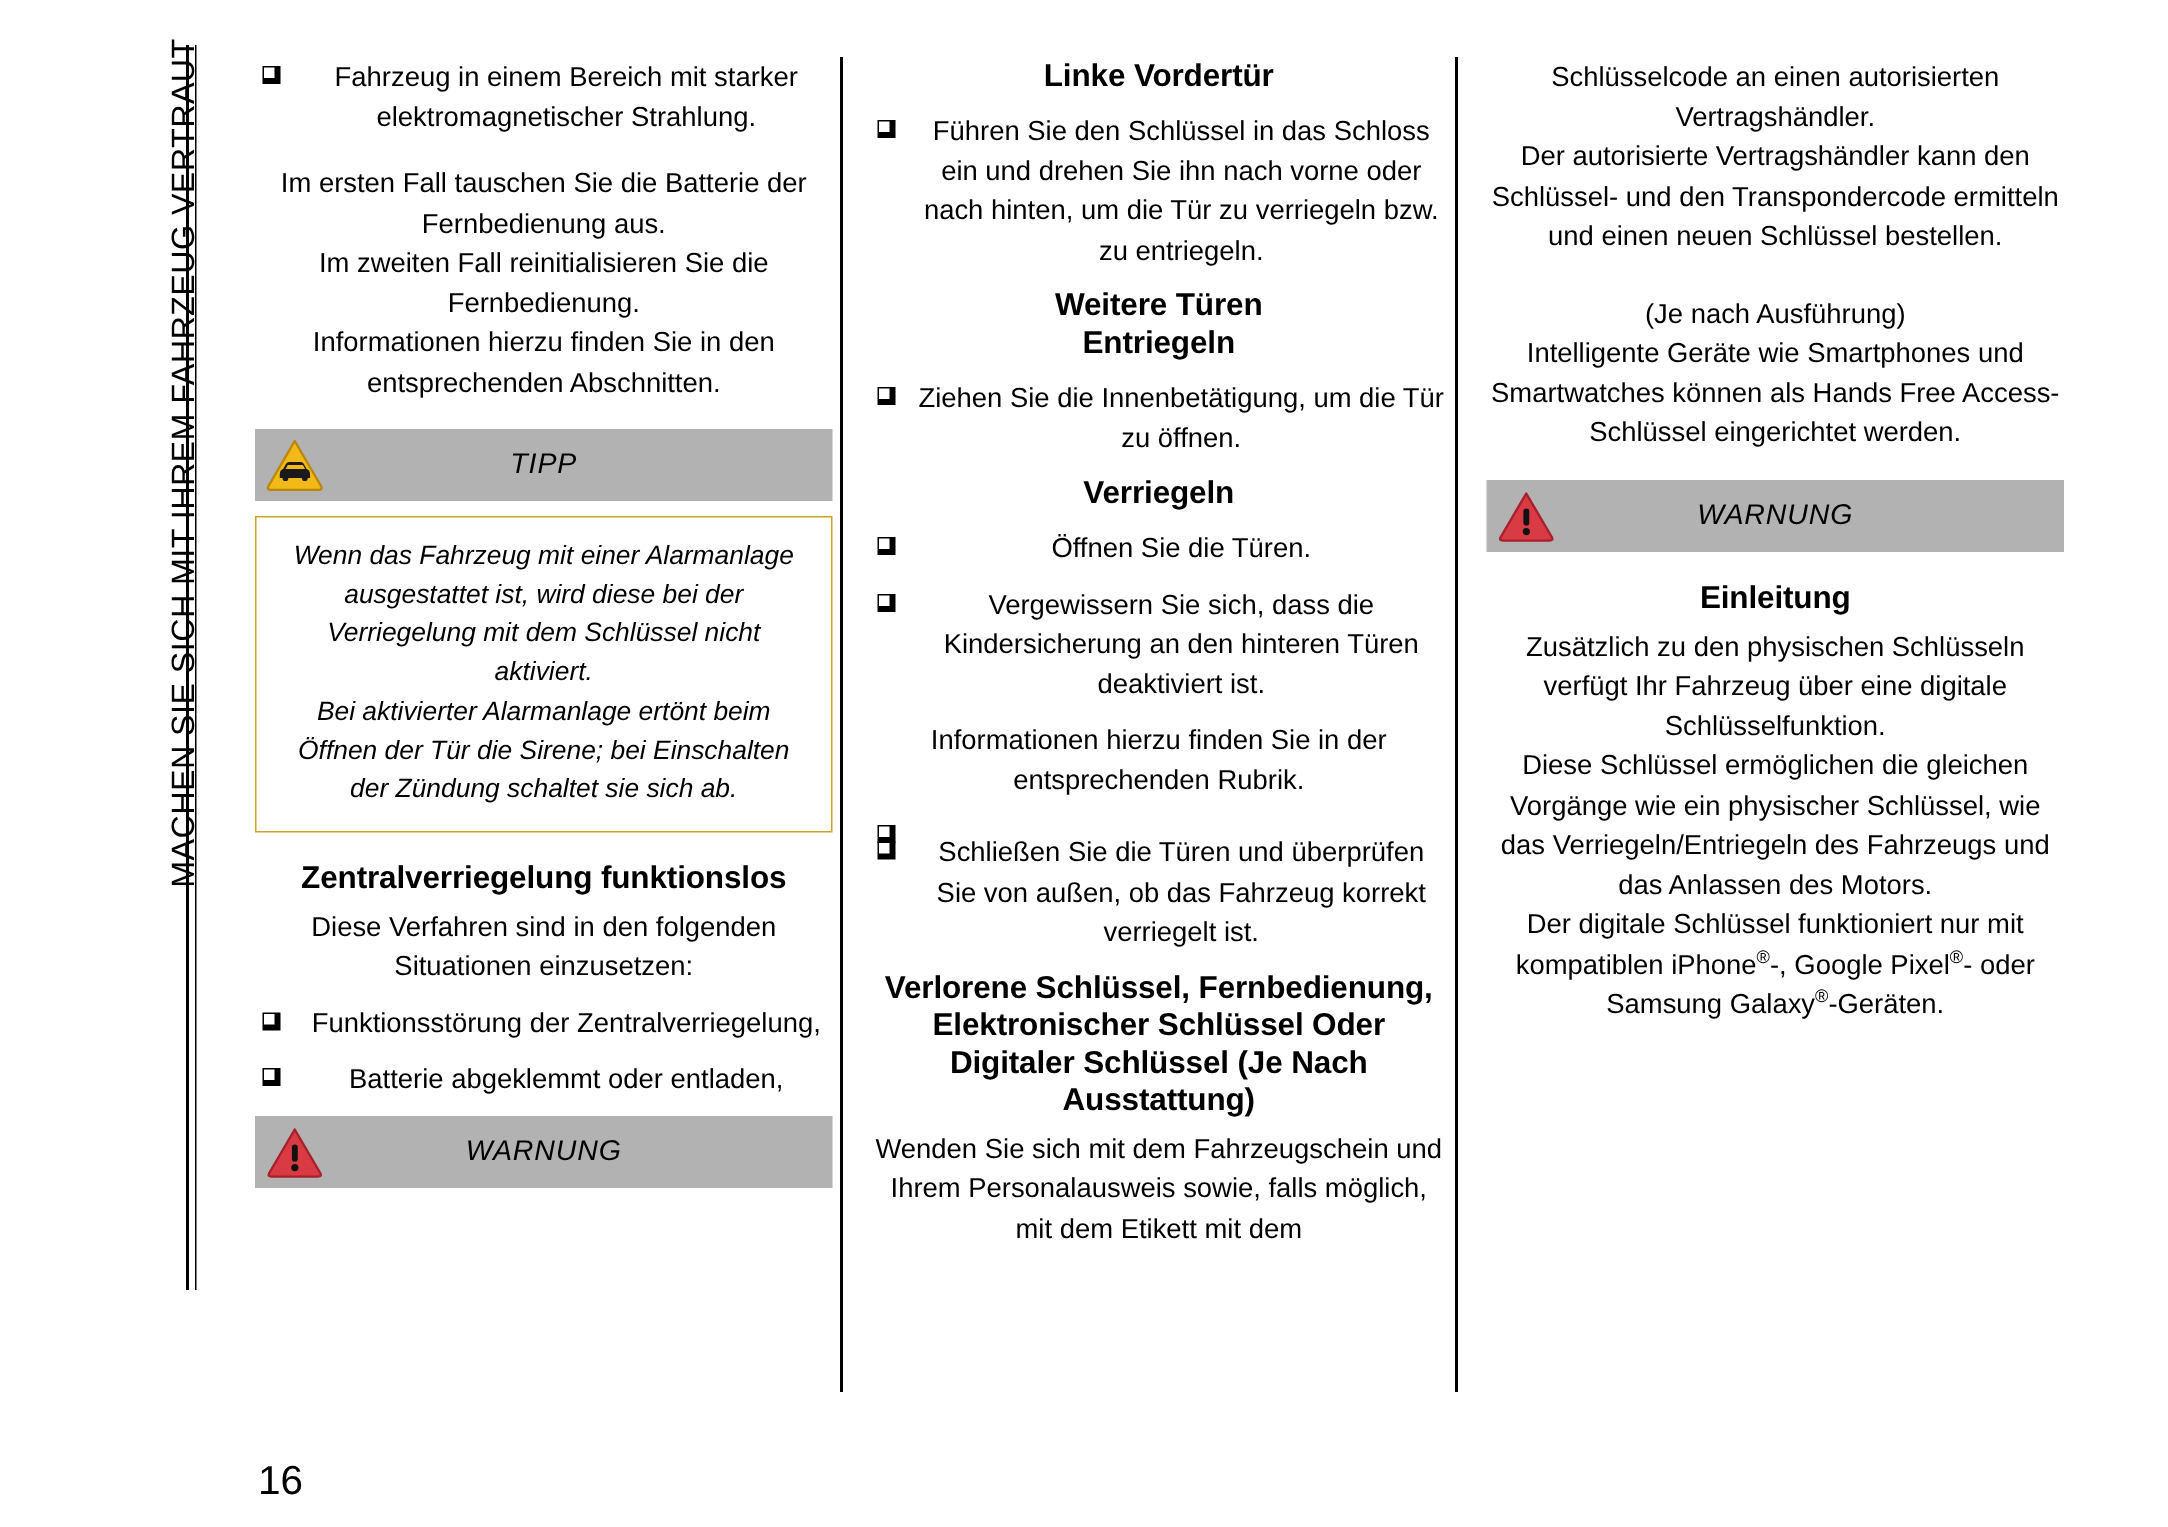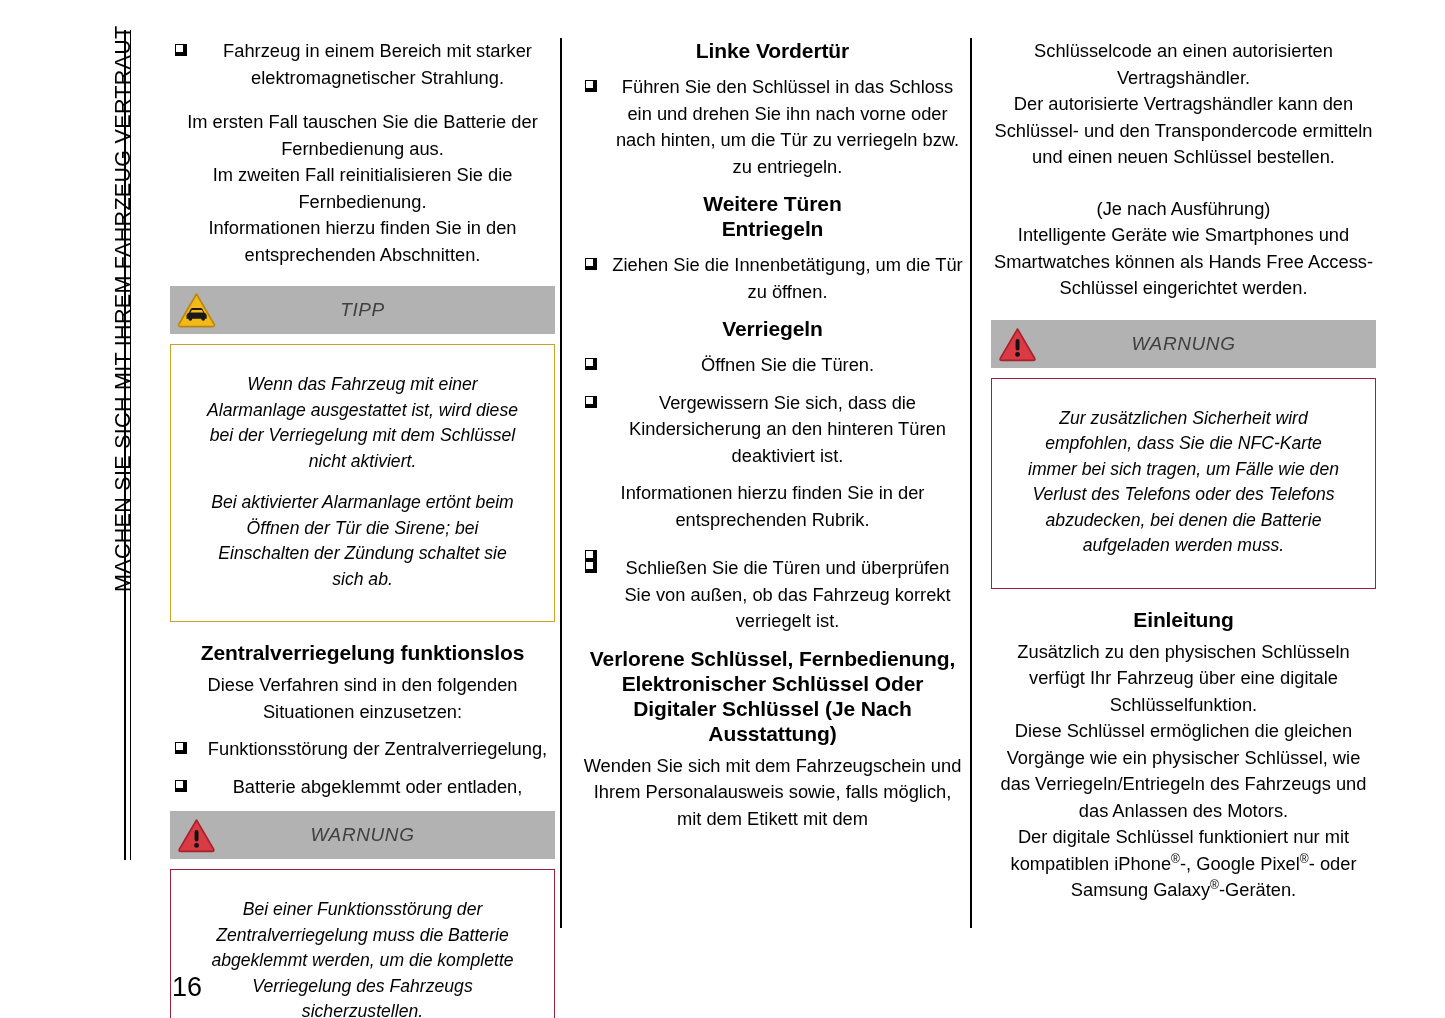--- a/index.html
+++ b/index.html
@@ -138,41 +138,41 @@
     position: relative;
     height: 48px;
     background: #b2b2b2;
     display: flex;
     align-items: center;
     justify-content: center;
   }
   .notice-band .band-label {
     font-size: 19px;
     font-style: italic;
-    color: #404040;
+    color: #000000;
     letter-spacing: 0.6px;
     font-family: "Liberation Sans", sans-serif;
   }
   .notice-band .band-icon {
     position: absolute;
     left: 6px;
     top: 3px;
     width: 42px;
     height: 42px;
   }
 
   .notice-body {
     margin-top: 10px;
     border: 1.4px solid #c9a227;
     padding: 11px 14px 13px 14px;
     box-sizing: border-box;
   }
   .notice-body.warn { border-color: #9e1f3d; }
   .notice-body p {
-    margin: 16px;
+    margin: 2px;
     font-size: 17.6px;
     line-height: 25.5px;
     font-style: italic;
     font-family: "Liberation Sans", sans-serif;
   }
 
   
   .page-number {
     position: absolute;
     left: 172px;
@@ -259,23 +259,20 @@
     <div class="notice-band">
       <span class="band-icon">
         <svg viewBox="0 0 42 42" width="42" height="42" aria-hidden="true">
           <path d="M20.5 6 L37.5 35 Q38.8 37.4 36 37.4 L5 37.4 Q2.2 37.4 3.5 35 Z" fill="#d93b45" stroke="#a8202b" stroke-width="1.6" stroke-linejoin="round"></path>
           <rect x="18.6" y="16" width="3.9" height="11.4" rx="1.9" fill="#111"></rect>
           <circle cx="20.55" cy="31.4" r="2.4" fill="#111"></circle>
         </svg>
       </span>
       <span class="band-label">WARNUNG</span>
     </div>
-    <div class="notice-body warn">
-      <p>Bei einer Funktionsstörung der Zentralverriegelung muss die Batterie abgeklemmt werden, um die komplette Verriegelung des Fahrzeugs sicherzustellen.</p>
-    </div>
   </div>
 
   <div class="col col-2">
 
     <h3 class="head-bold">Linke Vordertür</h3>
     <div class="block-gap-sm"></div>
 
     <div class="bullet">
       <span class="marker"></span>
       <span>Führen Sie den Schlüssel in das Schloss ein und drehen Sie ihn nach vorne oder nach hinten, um die Tür zu verriegeln bzw. zu entriegeln.</span>
@@ -351,23 +348,20 @@
     <div class="notice-band">
       <span class="band-icon">
         <svg viewBox="0 0 42 42" width="42" height="42" aria-hidden="true">
           <path d="M20.5 6 L37.5 35 Q38.8 37.4 36 37.4 L5 37.4 Q2.2 37.4 3.5 35 Z" fill="#d93b45" stroke="#a8202b" stroke-width="1.6" stroke-linejoin="round"></path>
           <rect x="18.6" y="16" width="3.9" height="11.4" rx="1.9" fill="#111"></rect>
           <circle cx="20.55" cy="31.4" r="2.4" fill="#111"></circle>
         </svg>
       </span>
       <span class="band-label">WARNUNG</span>
     </div>
-    <div class="notice-body warn">
-      <p>Zur zusätzlichen Sicherheit wird empfohlen, dass Sie die NFC-Karte immer bei sich tragen, um Fälle wie den Verlust des Telefons oder des Telefons abzudecken, bei denen die Batterie aufgeladen werden muss.</p>
-    </div>
 
     <div class="block-gap"></div>
 
     <h3 class="head-bold">Einleitung</h3>
     <div class="block-gap-xs"></div>
     <p class="para">Zusätzlich zu den physischen Schlüsseln verfügt Ihr Fahrzeug über eine digitale Schlüsselfunktion.</p>
     <p class="para">Diese Schlüssel ermöglichen die gleichen Vorgänge wie ein physischer Schlüssel, wie das Verriegeln/Entriegeln des Fahrzeugs und das Anlassen des Motors.</p>
     <p class="para">
       <span>Der digitale Schlüssel funktioniert nur mit kompatiblen iPhone</span><sup class="reg">®</sup><span>-, Google Pixel</span><sup class="reg">®</sup><span>- oder Samsung Galaxy</span><sup class="reg">®</sup><span>-Geräten.</span>
     </p>

